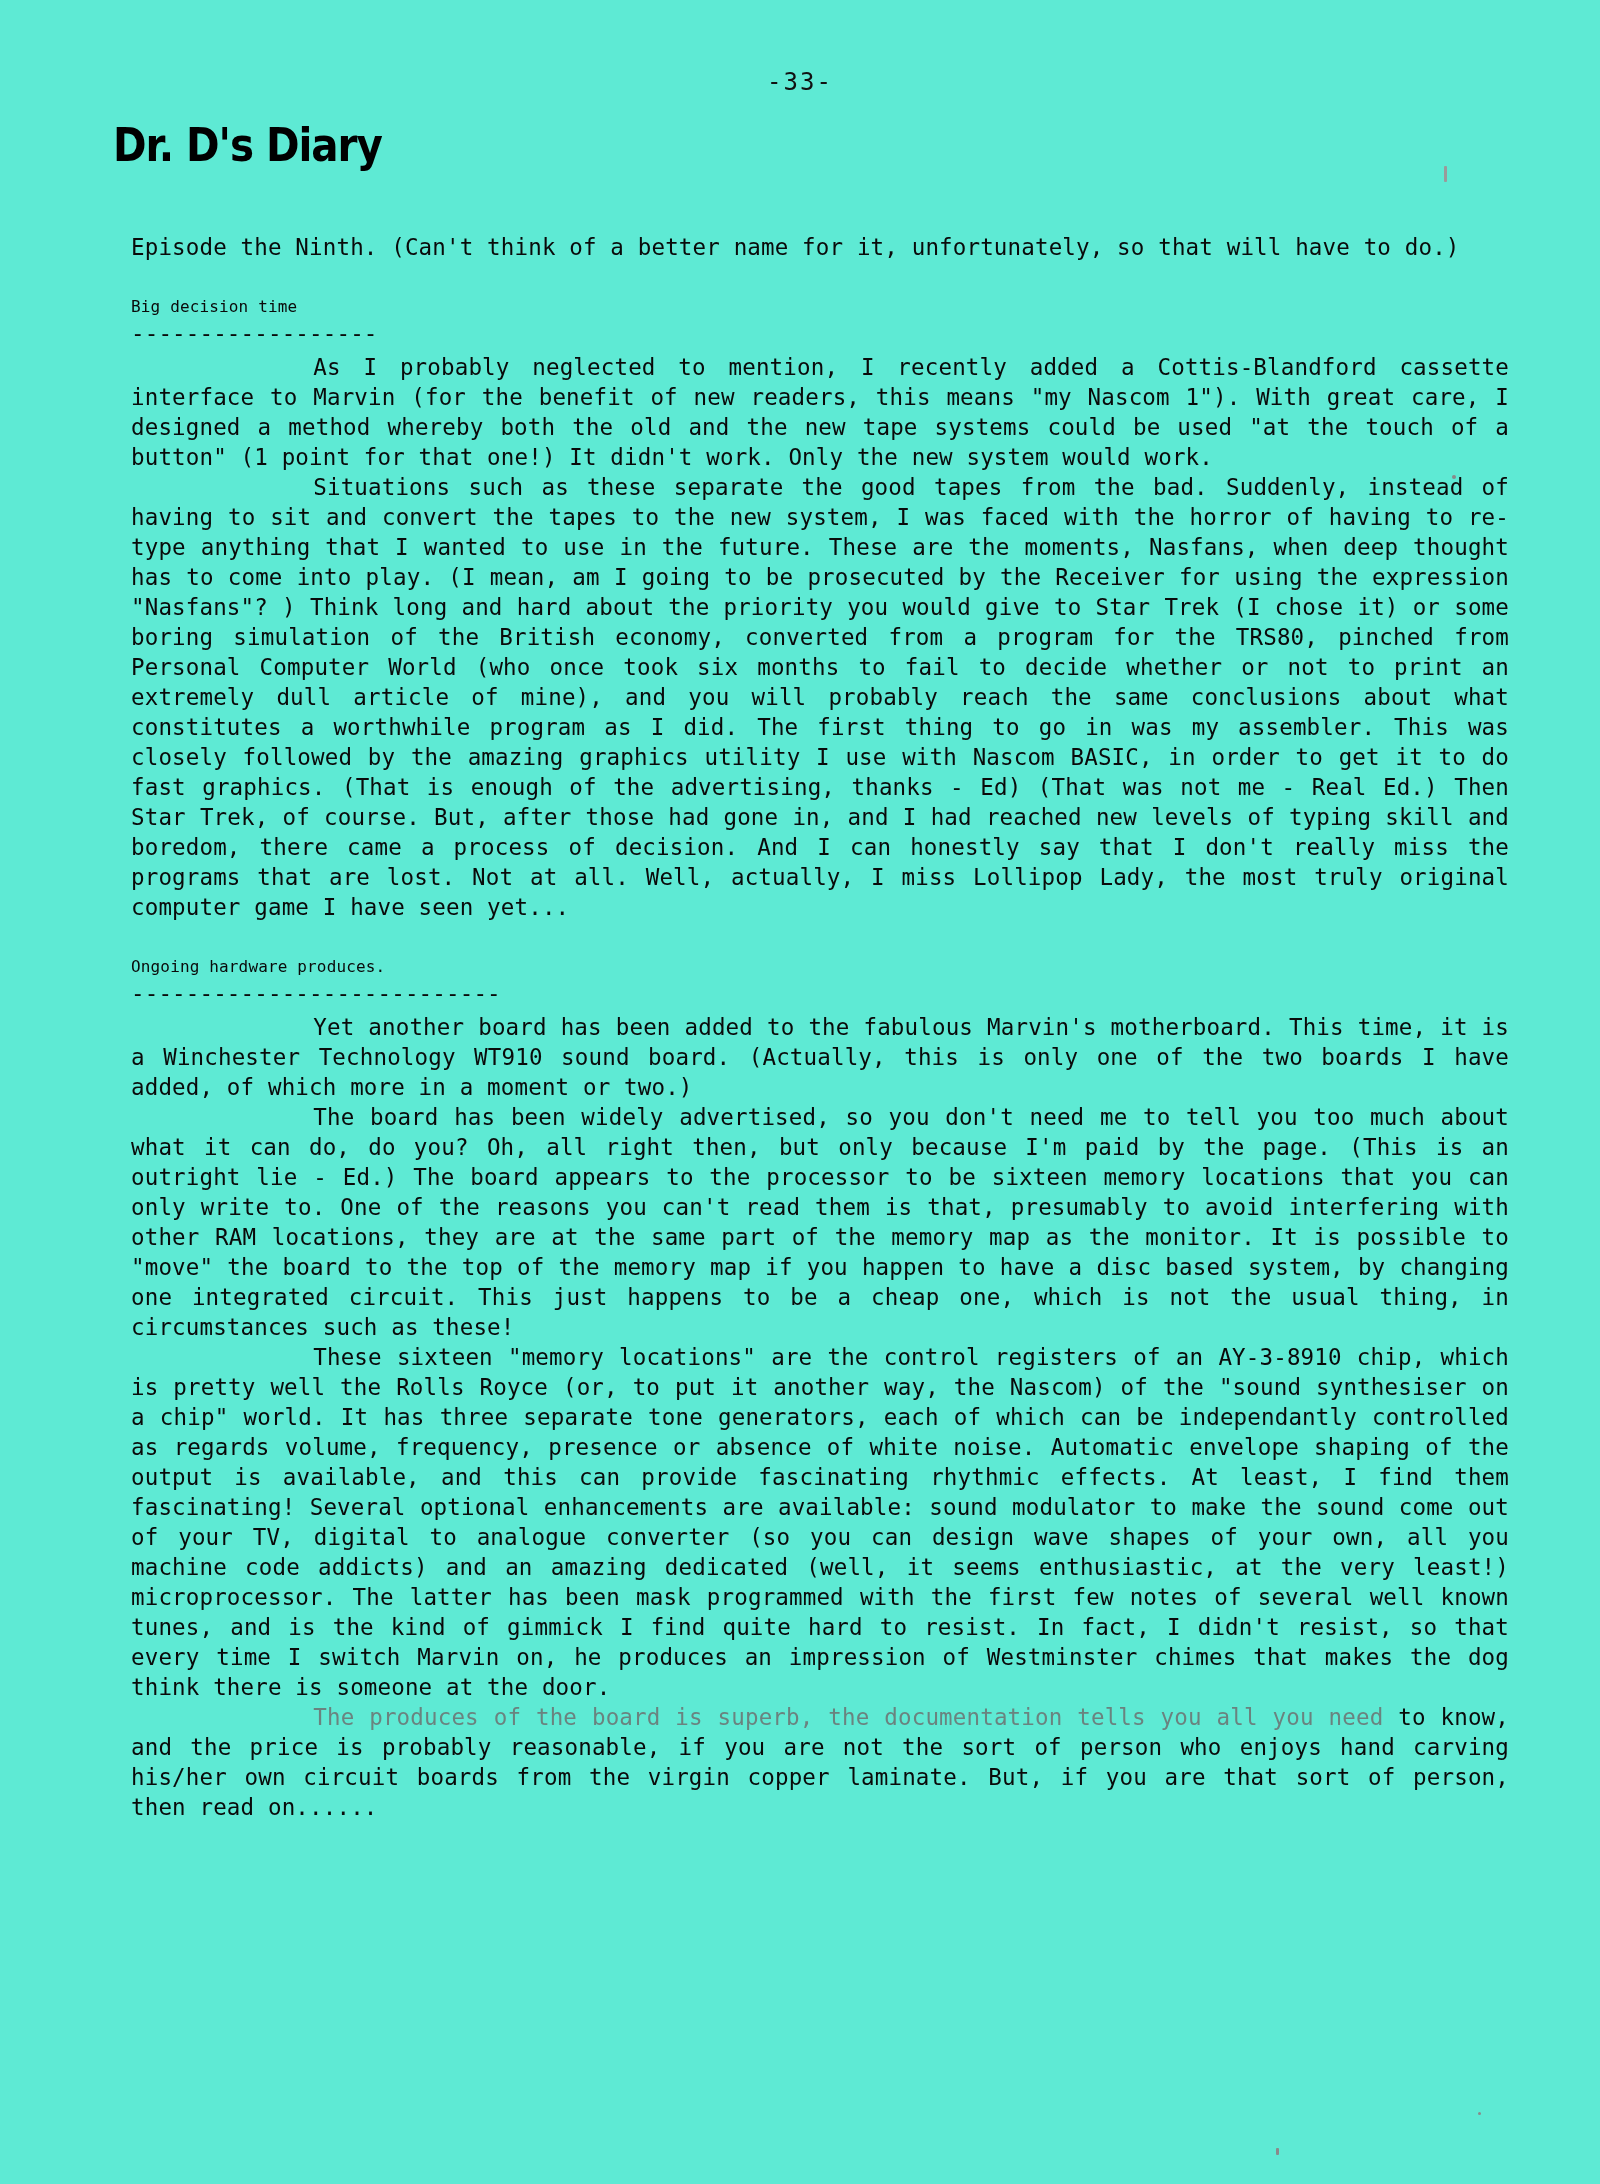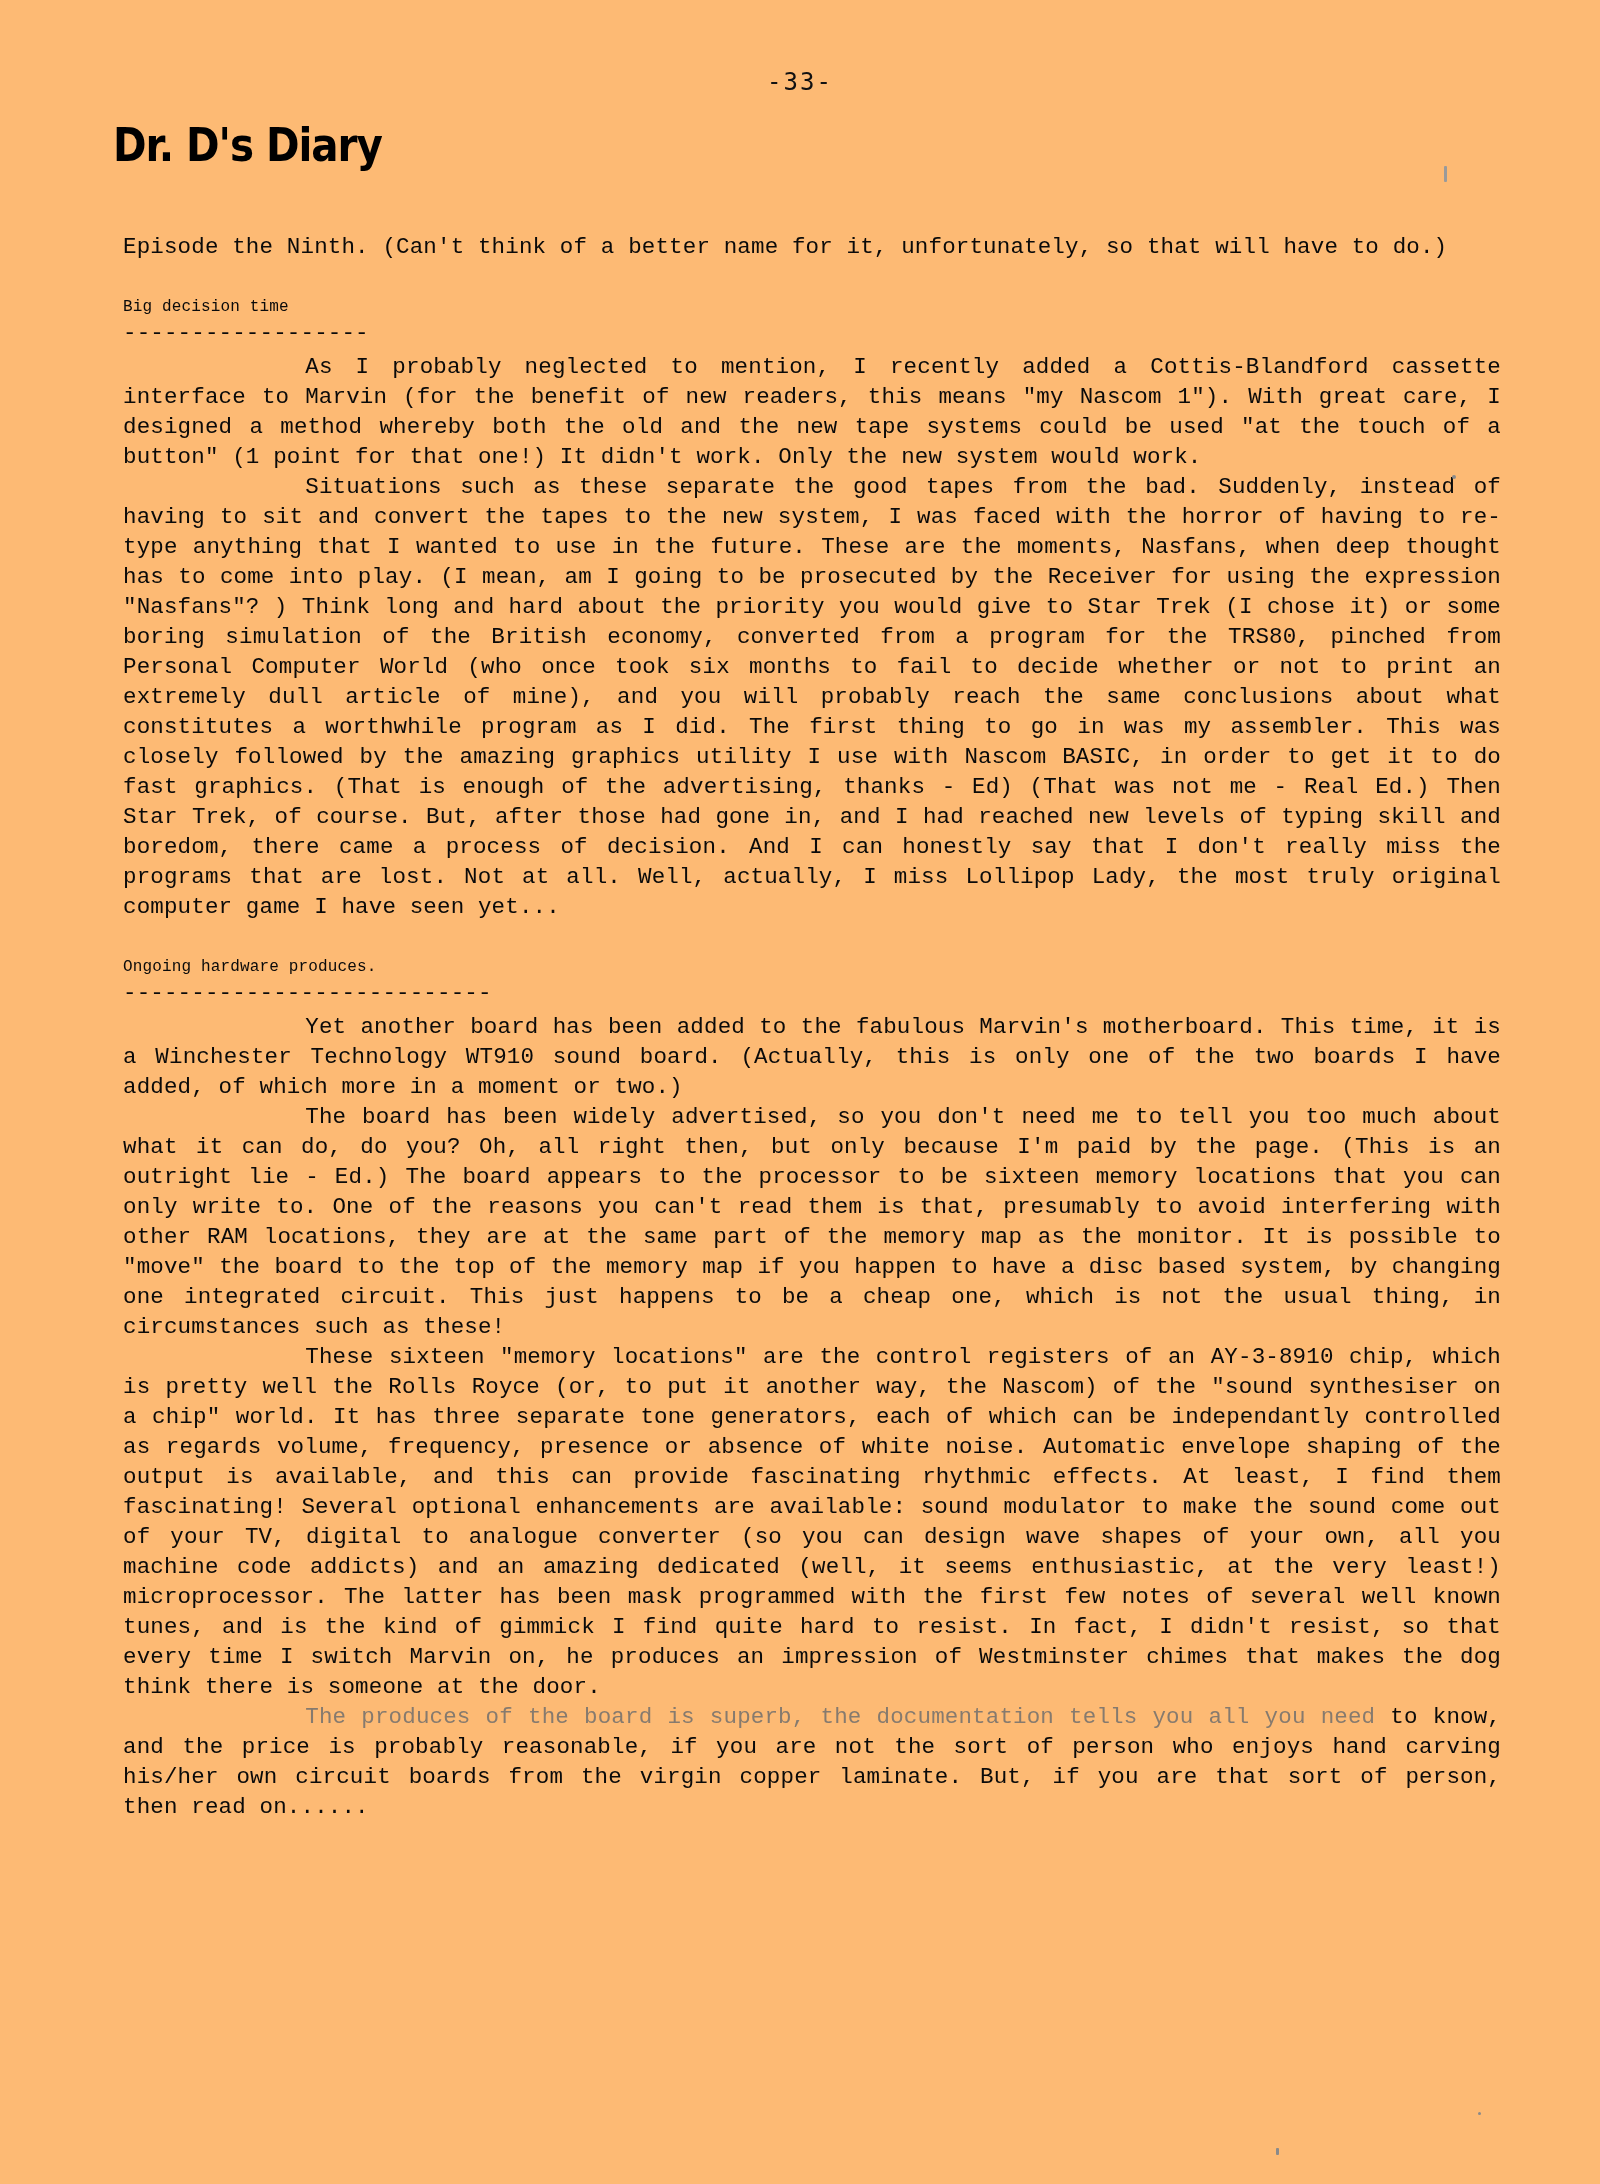--- a/index.html
+++ b/index.html
@@ -14,21 +14,21 @@
     font-family: "DejaVu Sans Mono", "Liberation Mono", monospace;
     color: #000000;
     overflow: hidden;
   }
 
   #page {
     position: absolute;
     left: 0; top: 0;
     width: 1600px;
     height: 2184px;
-    background: #fdba74;
+    background: #5eead4;
   }
 
   
   #folio {
     position: absolute;
     left: 0;
     top: 68px;
     width: 1600px;
     text-align: center;
     font-family: "DejaVu Sans Mono", "Liberation Mono", monospace;
@@ -50,24 +50,23 @@
     letter-spacing: -1.2px;
     transform: scaleX(0.88);
     transform-origin: left top;
     color: #000;
     white-space: nowrap;
   }
 
   
   #col {
     position: absolute;
-    left: 123px;
+    left: 131px;
     top: 232px;
     width: 1378px;
-    font-family: Liberation Mono, monospace;
   }
 
   .para {
     font-size: 22.5px;
     line-height: 30px;
     text-align: justify;
     text-align-last: left;
     letter-spacing: 0.15px;
     word-spacing: 0px;
     margin: 0;

